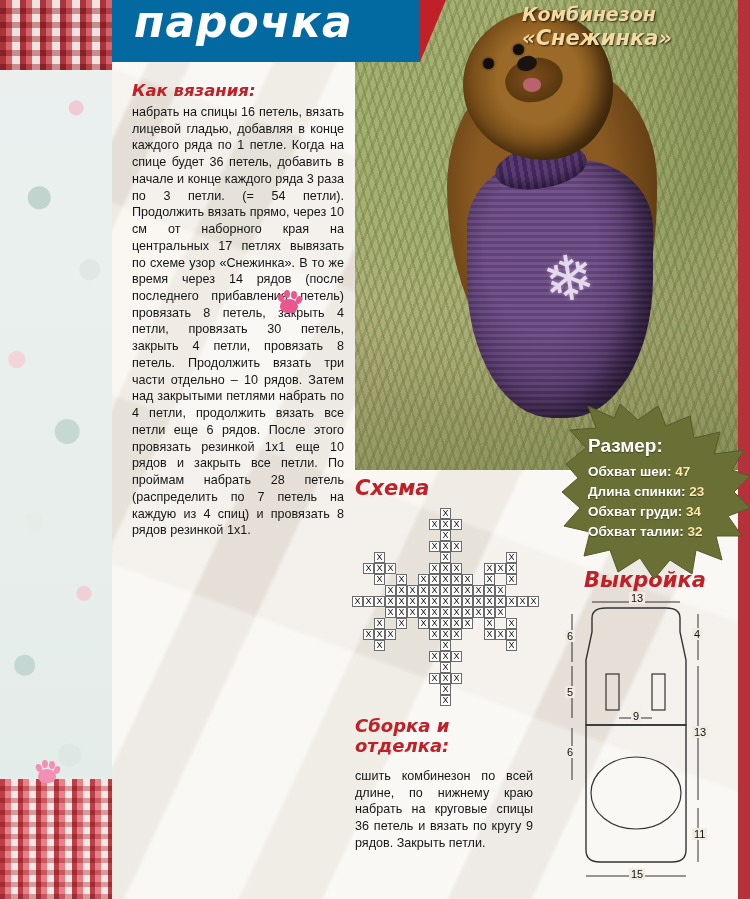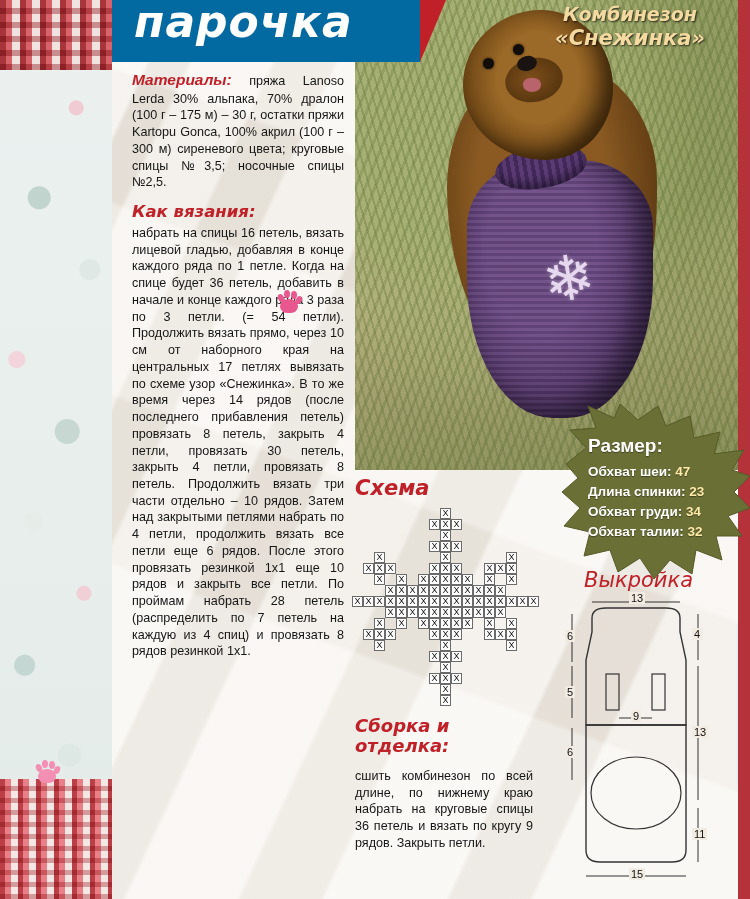--- a/index.html
+++ b/index.html
@@ -127,21 +127,21 @@
     color: #ffffff;
     letter-spacing: 1px;
     white-space: nowrap;
   }
 
   
   .mag-label {
     position: absolute;
     right: 12px; top: 4px;
     width: 216px;
-    text-align: center;
+    text-align: left;
     z-index: 7;
     font-family: "DejaVu Sans", sans-serif;
     font-style: italic;
     font-weight: bold;
     color: #f4d9a0;
     text-shadow: 1px 1px 2px rgba(0,0,0,.75);
     line-height: 1.15;
   }
   .mag-label .l1 { font-size: 19px; }
   .mag-label .l2 { font-size: 21px; }
@@ -346,21 +346,21 @@
     text-align: justify;
   }
 
   
   .h-pattern {
     position: absolute;
     left: 584px; top: 568px;
     color: #c02128;
     font-family: "DejaVu Sans", sans-serif;
     font-style: italic;
-    font-weight: normal;
+    font-weight: bold;
     font-size: 21px;
   }
   .schematic {
     position: absolute;
     left: 548px; top: 600px;
     width: 190px; height: 288px;
   }
   .schematic svg { position: absolute; inset: 0; }
   .dim {
     position: absolute;
@@ -425,23 +425,20 @@
     <div class="inner">
       <div class="hdr">Размер:</div>
       <div class="row"><span>Обхват шеи:</span> <span class="v">47</span></div>
       <div class="row"><span>Длина спинки:</span> <span class="v">23</span></div>
       <div class="row"><span>Обхват груди:</span> <span class="v">34</span></div>
       <div class="row"><span>Обхват талии:</span> <span class="v">32</span></div>
     </div>
   </div>
 
   <div class="col-text">
-    <p class="para">
-      <span class="h-inline" style="font-size:15.5px;">Материалы:</span><span> пряжа Lanoso Lerda 30% альпака, 70% дралон (100 г – 175 м) – 30 г, остатки пряжи Kartopu Gonca, 100% акрил (100 г – 300 м) сиреневого цвета; круговые спицы №3,5; носочные спицы №2,5.</span>
-    </p>
     <div class="h-red" style="margin:10px 0 2px 0;">Как вязания:</div>
     <p class="para">набрать на спицы 16 петель, вязать лицевой гладью, добавляя в конце каждого ряда по 1 петле. Когда на спице будет 36 петель, добавить в начале и конце каждого ряда 3 раза по 3 петли. (= 54 петли). Продолжить вязать прямо, через 10 см от наборного края на центральных 17 петлях вывязать по схеме узор «Снежинка». В то же время через 14 рядов (после последнего прибавления петель) провязать 8 петель, закрыть 4 петли, провязать 30 петель, закрыть 4 петли, провязать 8 петель. Продолжить вязать три части отдельно – 10 рядов. Затем над закрытыми петлями набрать по 4 петли, продолжить вязать все петли еще 6 рядов. После этого провязать резинкой 1х1 еще 10 рядов и закрыть все петли. По проймам набрать 28 петель (распределить по 7 петель на каждую из 4 спиц) и провязать 8 рядов резинкой 1х1.</p>
   </div>
 
   <div class="paw paw-small">
     <span class="pad"></span>
       <i></i>
       <i></i>
       <i></i>
       <i></i>

